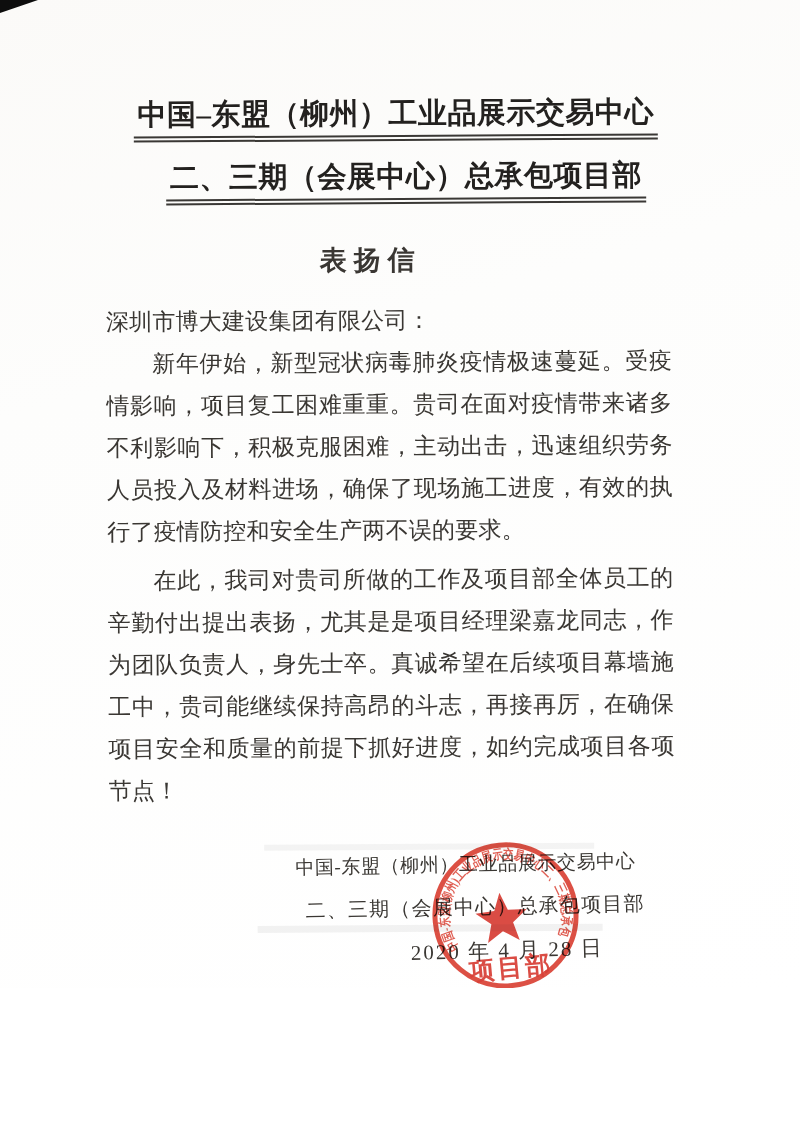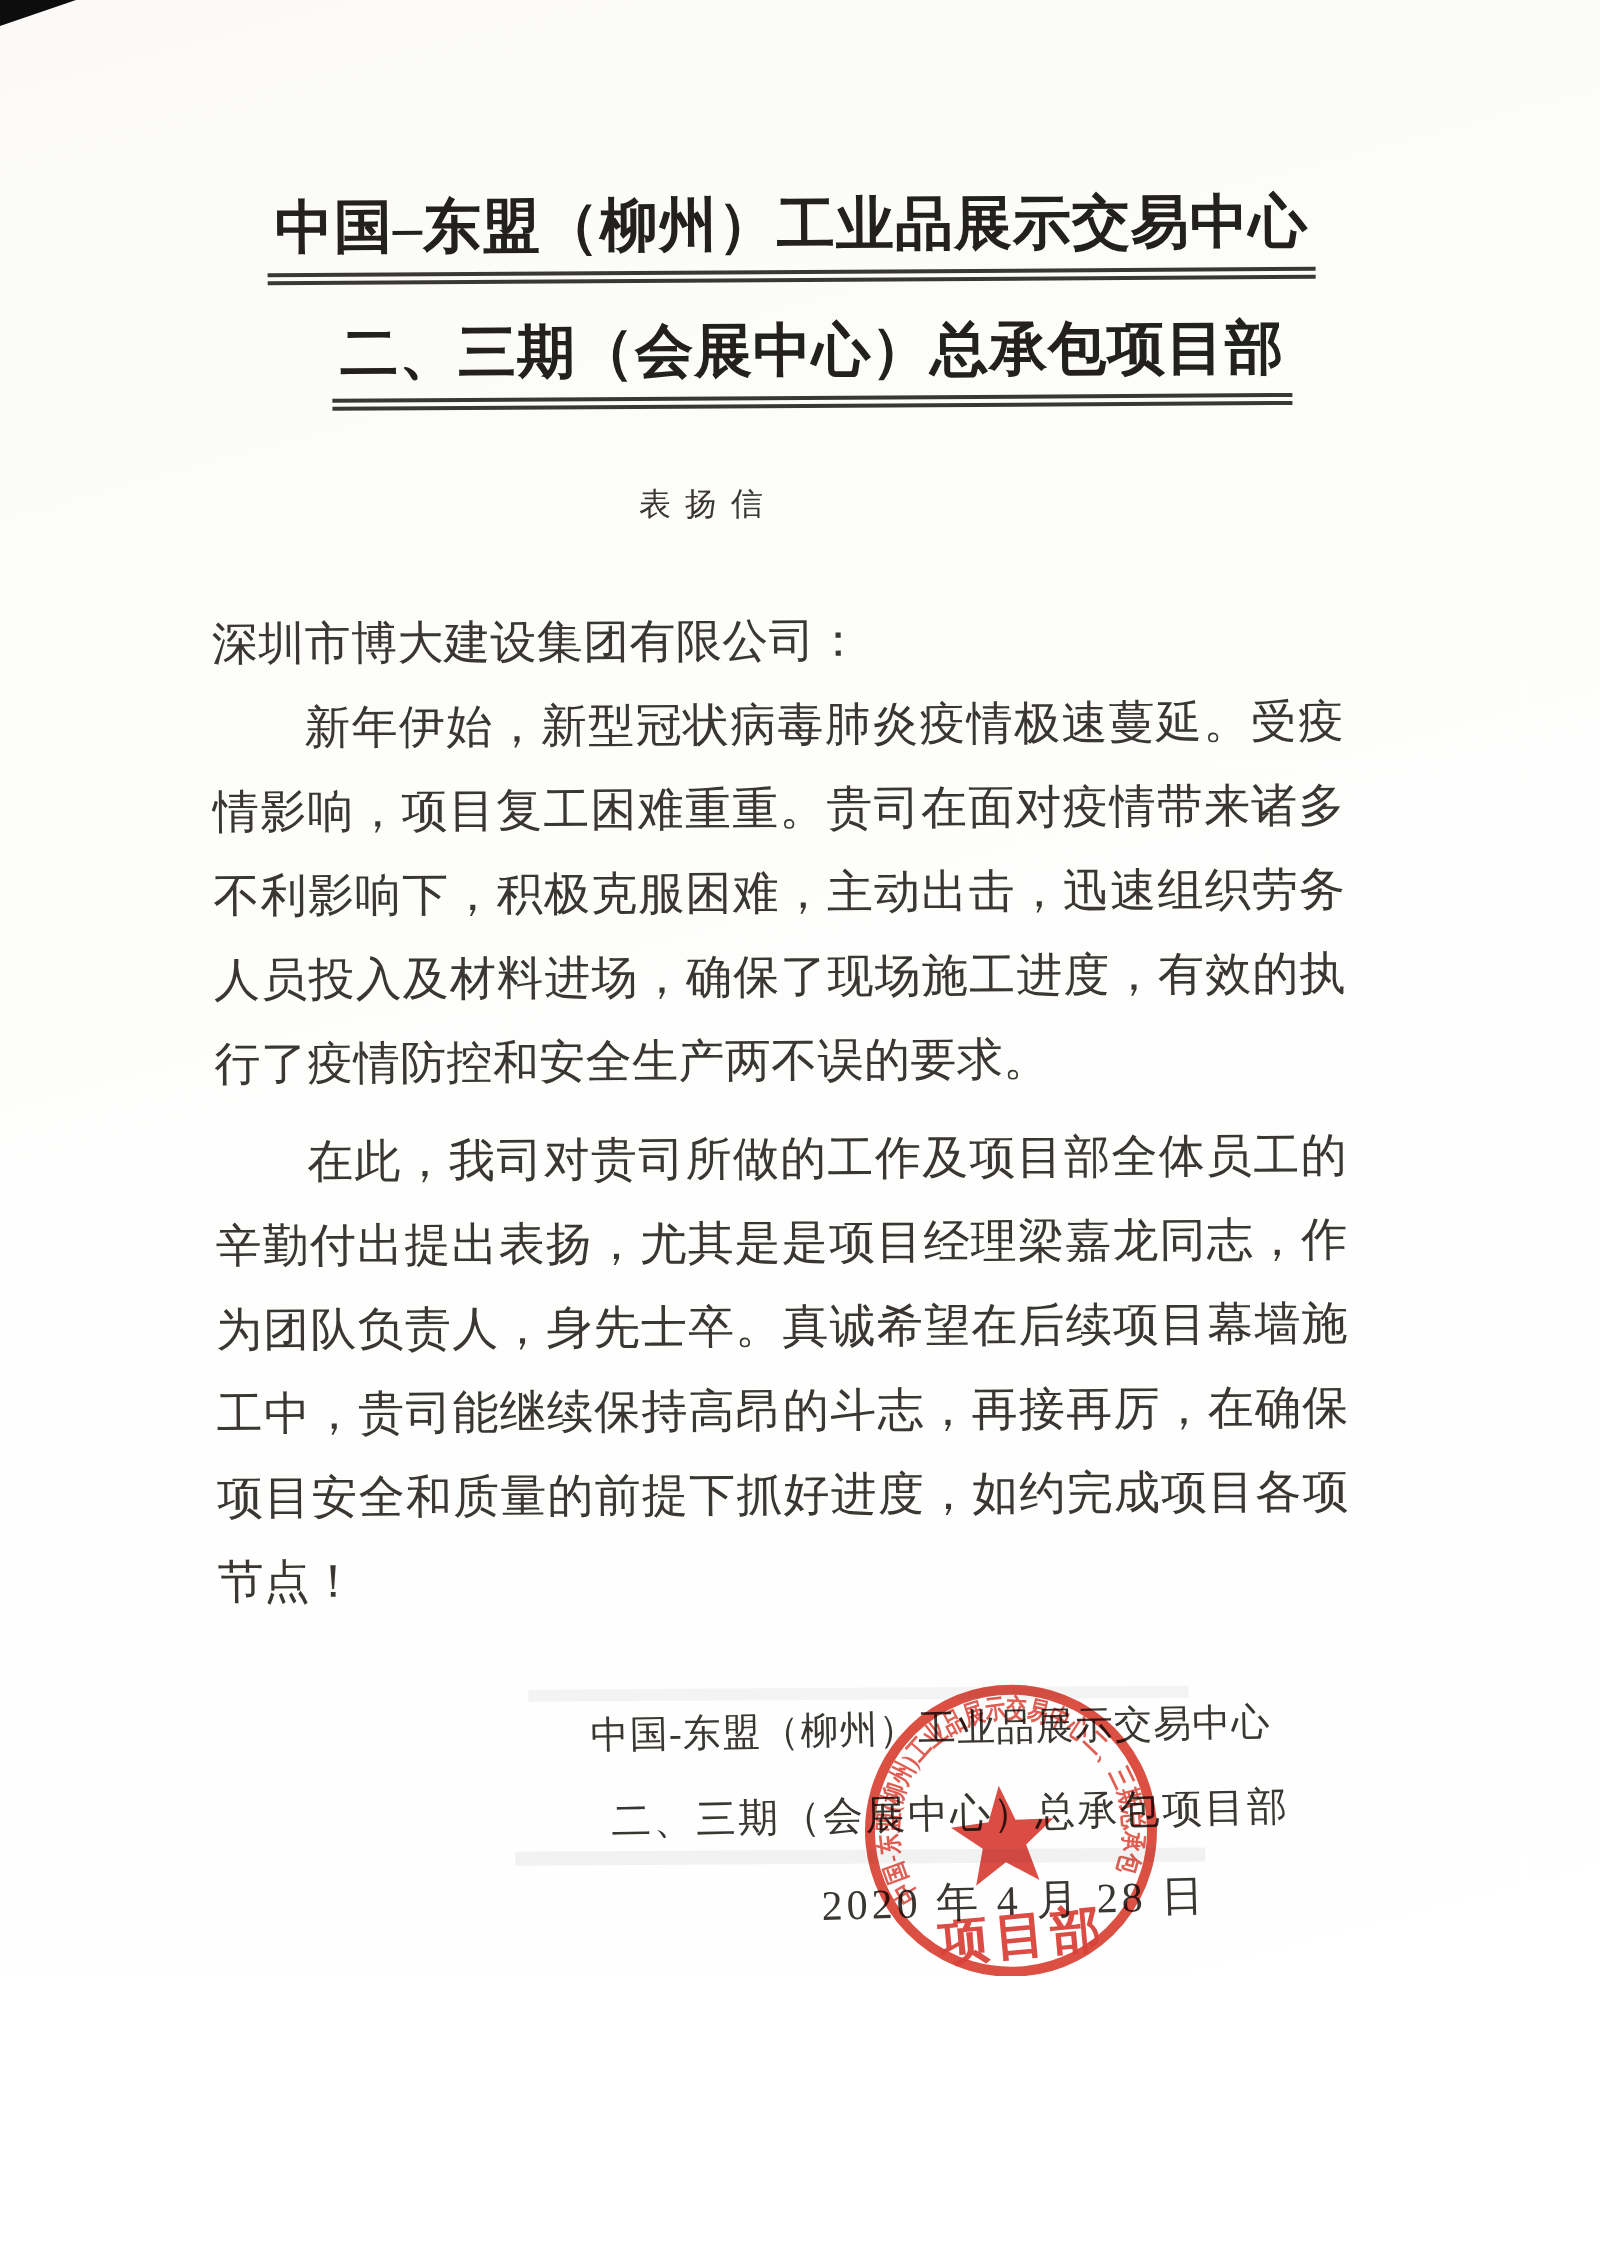--- a/index.html
+++ b/index.html
@@ -29,21 +29,21 @@
     font-weight:bold;font-size:29px;line-height:34px;color:#23211f;
     letter-spacing:0.5px;}
   .lh-line .u{display:inline-block;border-bottom:6px double #3a3835;padding:0 4px 5px 4px;}
   .lh-line1{top:96px;}
   .lh-line1 .u{transform:translateX(-2px);}
   .lh-line2{top:159px;}
   .lh-line2 .u{transform:translateX(8px);}
   
   .doc-title{
     position:absolute;left:321px;top:242px;
-    font-size:16px;letter-spacing:7px;color:#3a3733;
+    font-size:27px;letter-spacing:7px;color:#3a3733;font-weight:bold;
   }
   
   .body-block{
     position:absolute;left:107px;top:300px;width:566px;
     font-size:23px;line-height:42px;letter-spacing:0.2px;
     text-align:justify;color:#3a3733;
   }
   .salutation{margin:0;}
   .para{margin:0;text-indent:2em;}
   .para + .para{margin-top:7px;}

